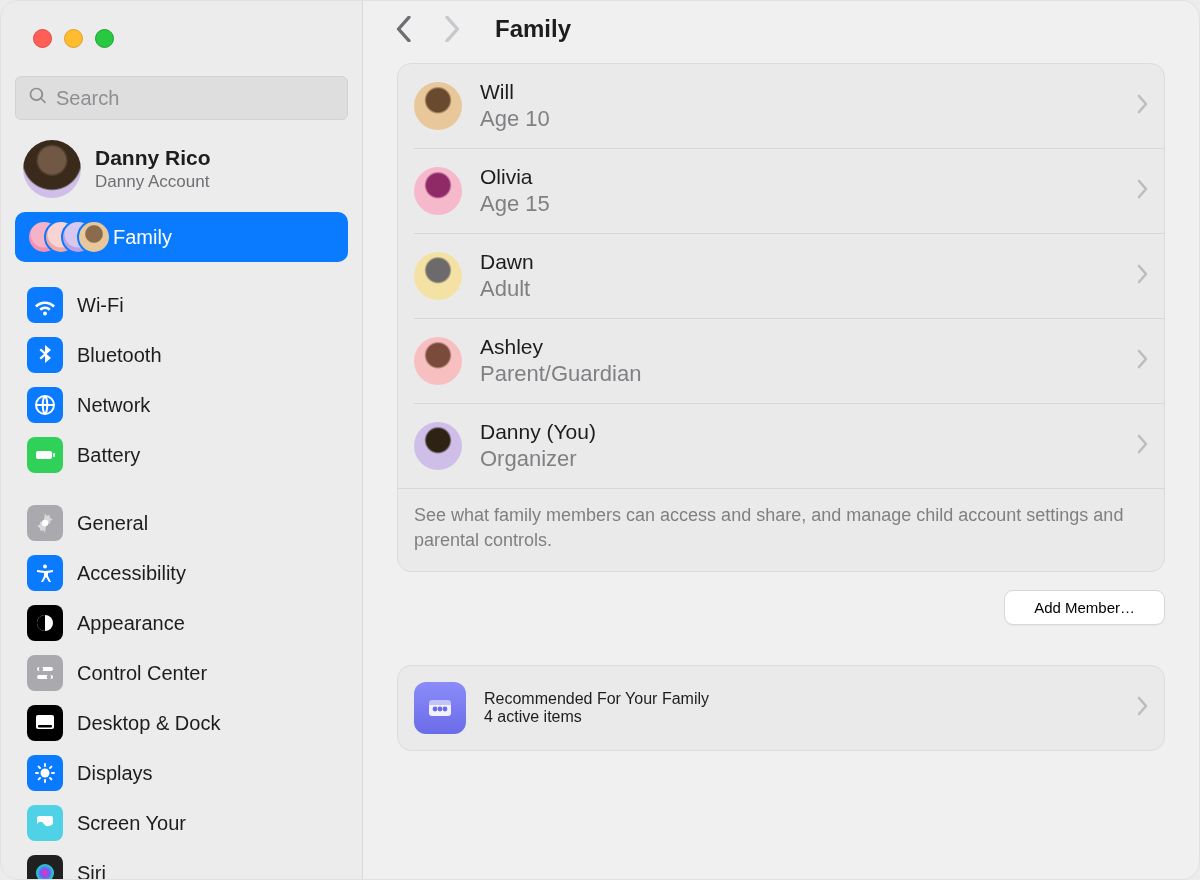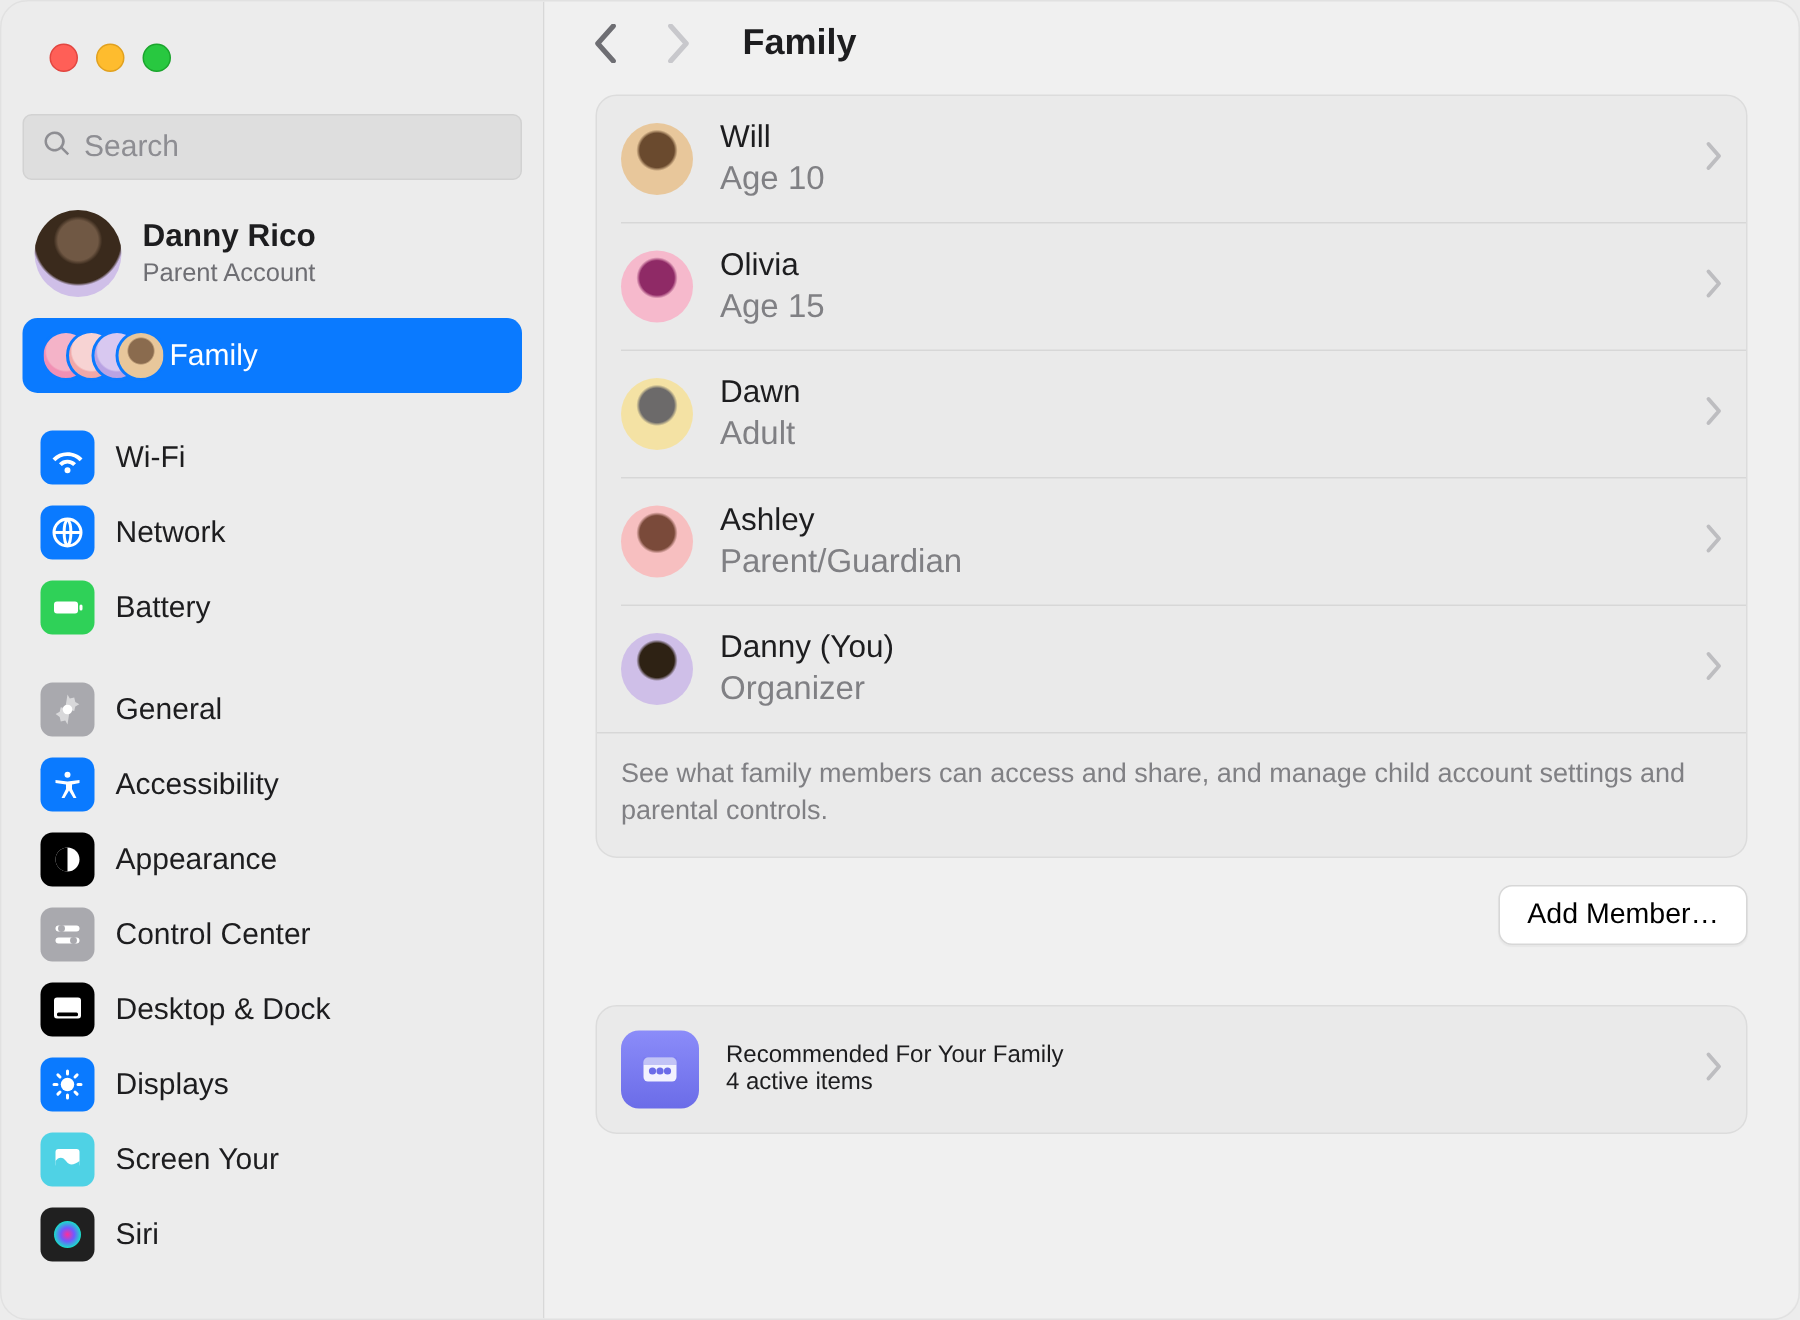--- a/index.html
+++ b/index.html
@@ -92,21 +92,21 @@
   }
   .row .txt .p { font-size: 21px; font-weight: 500; }
   .row .txt .s { font-size: 22px; color: #808084; margin-top: 2px; }
   .card-footer {
     padding: 14px 16px 18px; color: #808084; font-size: 18px; line-height: 1.4;
     border-top: 1px solid #d7d7d7;
   }
   .actions { display: flex; justify-content: flex-end; margin: 18px 0 40px; }
   .btn {
     background: #fff; border: 1px solid #d7d7d7; border-radius: 9px;
-    padding: 8px 18px; font-size: 19px; box-shadow: 0 1px 1px rgba(0,0,0,.04);
+    padding: 8px 29px; font-size: 15px; box-shadow: 0 1px 1px rgba(0,0,0,.04);
   }
   .rec-icon, .sub-icon {
     width: 52px; height: 52px; border-radius: 12px; flex-shrink: 0;
     display:flex; align-items:center; justify-content:center;
   }
   .rec-icon { background: linear-gradient(180deg,#8b8cf9,#6b6ce8); }
   .sub-icon { background: linear-gradient(180deg,#5ac8fa,#34aadc); }
   .rec-icon svg, .sub-icon svg { fill: #fff; }
   .gap-card { margin-top: 14px; }
   .single-row { display:flex; align-items:center; gap:18px; padding:16px; }
@@ -130,21 +130,21 @@
             <path d="M10 2a8 8 0 105.3 14l5 5 1.4-1.4-5-5A8 8 0 0010 2zm0 2a6 6 0 110 12 6 6 0 010-12z"></path>
           </svg>
       </span>
       <input type="text" placeholder="Search" style="">
     </div>
 
     <div class="account">
       <div class="avatar"></div>
       <div>
         <div class="name">Danny Rico</div>
-        <div class="role">Parent Account</div>
+        <div class="role">Danny Account</div>
       </div>
     </div>
 
     <div class="nav-item active">
       <div class="family-stack">
         <div class="face" style="left:0; background:radial-gradient(circle at 50% 40%, #f4b3c8 0 55%, #f190b4 60% 100%);"></div>
         <div class="face" style="left:17px; background:radial-gradient(circle at 50% 40%, #f7d3d3 0 55%, #f0a8a8 60% 100%);"></div>
         <div class="face" style="left:34px; background:radial-gradient(circle at 50% 40%, #d8c8f0 0 55%, #b9a3e3 60% 100%);"></div>
         <div class="face" style="left:50px; background:radial-gradient(circle at 50% 40%, #8a6b4e 0 35%, #e8c79b 40% 100%);"></div>
       </div>
@@ -152,20 +152,28 @@
     </div>
 
     <div id="nav-group-1" class="nav-section">
         <div class="nav-item">
           <div class="bicon" style="background:#0a7aff">
             <svg viewBox="0 0 24 24">
               <path fill="#fff" d="M12 18.5a2 2 0 110 4 2 2 0 010-4zm0-5c2.2 0 4.2.9 5.7 2.3l-1.9 1.9A5.5 5.5 0 0012 16a5.5 5.5 0 00-3.8 1.7l-1.9-1.9A8 8 0 0112 13.5zm0-5c3.9 0 7.4 1.6 10 4.1l-1.9 1.9A11 11 0 0012 11a11 11 0 00-8.1 3.5L2 12.6A13.9 13.9 0 0112 8.5z"></path>
             </svg>
           </div>
           <span>Wi-Fi</span>
+        </div>
+        <div class="nav-item">
+          <div class="bicon" style="background:#0a7aff">
+            <svg viewBox="0 0 24 24">
+              <path fill="#fff" d="M12 2l6 5-4.5 4 4.5 4-6 5V13l-4 3.5-1.5-1.7L11 11 6.5 7.2 8 5.5l4 3.5V2z"></path>
+            </svg>
+          </div>
+          <span>Bluetooth</span>
         </div>
         <div class="nav-item">
           <div class="bicon" style="background:#0a7aff">
             <svg viewBox="0 0 24 24">
               <circle cx="12" cy="12" r="9" fill="none" stroke="#fff" stroke-width="2"></circle>
               <path d="M3 12h18M12 3c3 3 3 15 0 18M12 3c-3 3-3 15 0 18" stroke="#fff" stroke-width="2" fill="none"></path>
             </svg>
           </div>
           <span>Network</span>
         </div>

